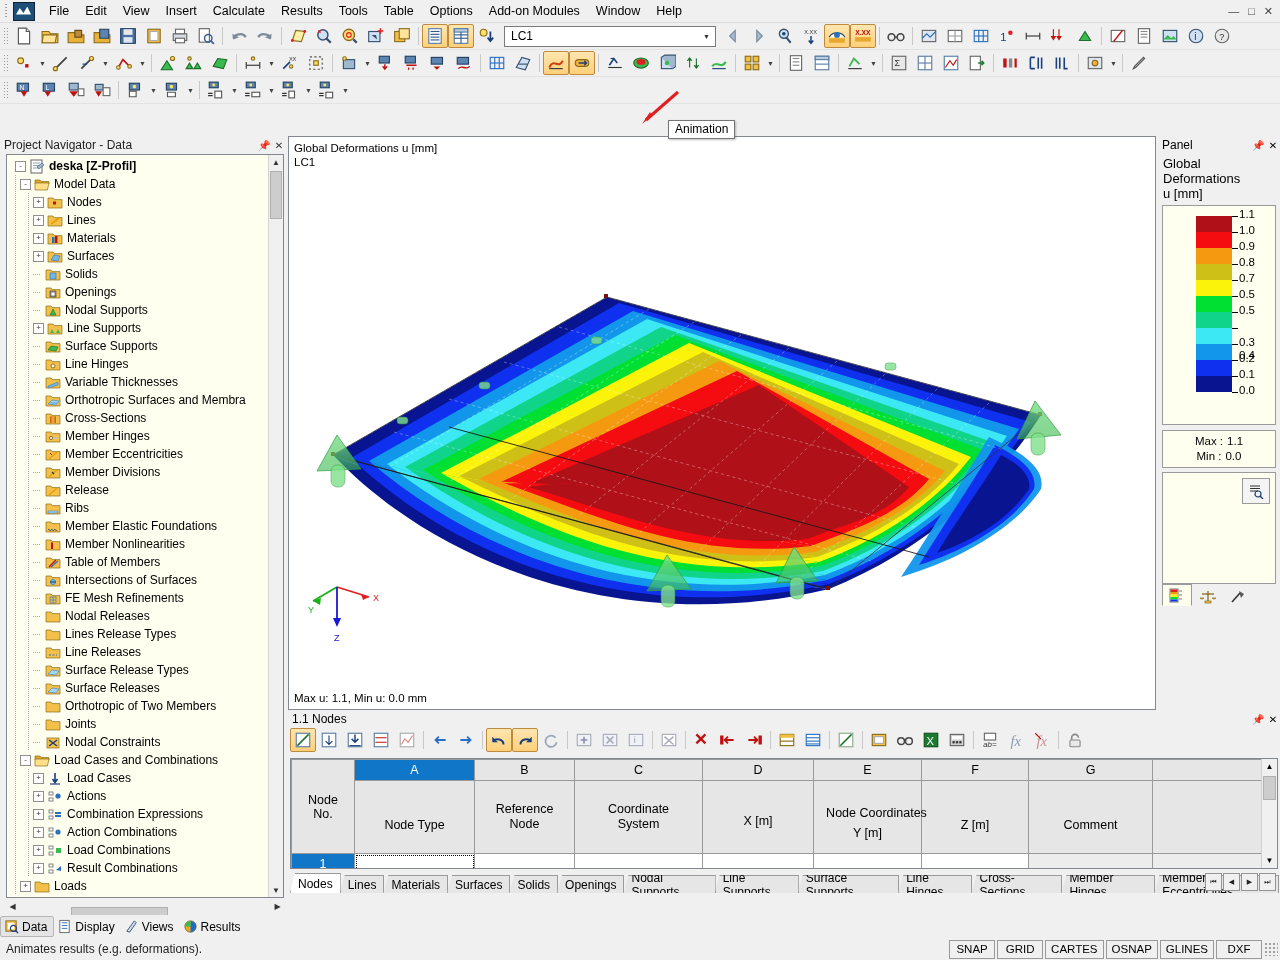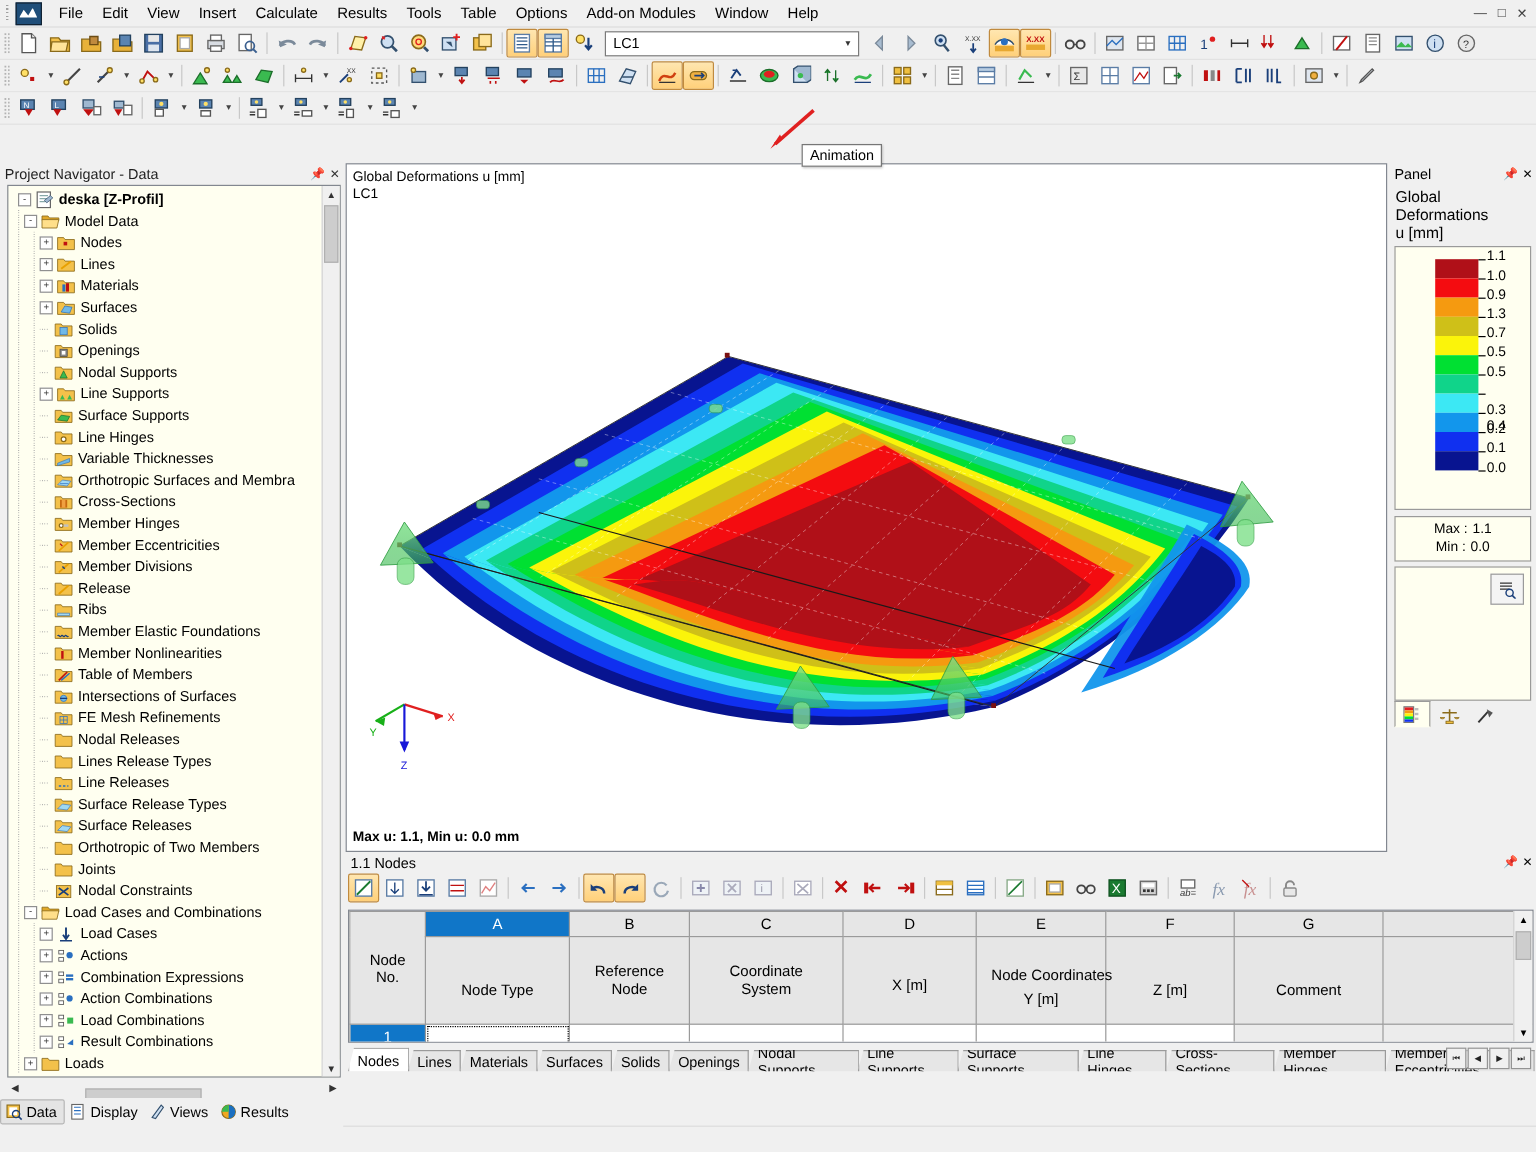--- a/index.html
+++ b/index.html
@@ -88,21 +88,21 @@
       background:#f0f0f0;}
   .vsb .thumb{position:absolute;left:1px;right:1px;top:16px;height:46px;background:#cdcdcd;border:1px solid #b0b0b0;}
   .hsb{height:14px;margin:1px 2px 2px 6px;background:#f0f0f0;position:relative;display:flex;align-items:center;}
   .hsb .btn{width:13px;height:13px;display:flex;align-items:center;justify-content:center;font-size:8px;color:#333;}
   .hsb .track{flex:1;position:relative;}
   .hsb .thumb{position:absolute;left:52px;top:1px;width:95px;height:11px;background:#cdcdcd;border:1px solid #b0b0b0;}
 
   
   .view{position:absolute;left:288px;top:0;right:124px;height:572px;background:#fff;border:1px solid #828790;}
   .view .lbl{position:absolute;left:5px;top:4px;font-size:11.5px;line-height:14px;color:#000;}
-  .view .maxmin{position:absolute;left:5px;bottom:5px;font-size:11.5px;color:#000;font-weight:bold;}
+  .view .maxmin{position:absolute;left:5px;bottom:5px;font-size:11.5px;color:#000;}
   .axes{position:absolute;left:18px;bottom:62px;width:90px;height:70px;}
 
   
   .panel{position:absolute;right:0;top:0;width:122px;bottom:240px;background:#f0f0f0;}
   .panel-head{height:18px;display:flex;align-items:center;padding-left:4px;font-size:12px;}
   .panel-head .sp{flex:1}
   .panel-head .hb{width:14px;height:14px;display:flex;align-items:center;justify-content:center;font-size:10px;}
   .panel-title{padding:2px 0 0 5px;font-size:13px;line-height:15px;}
   .legendbox{margin:4px 4px 0 4px;background:#fffff0;border:1px solid #9a9a9a;height:218px;position:relative;}
   .legendbox .grad{position:absolute;left:33px;top:10px;width:36px;}
@@ -1517,21 +1517,21 @@
             <div class="band" style="background: rgb(8, 20, 144);"></div>
           </div>
         <div id="gradlabels">
             <div class="tick" style="top: 10px;"></div>
             <div class="scalelbl" style="top: 2px;">1.1</div>
             <div class="tick" style="top: 26px;"></div>
             <div class="scalelbl" style="top: 18px;">1.0</div>
             <div class="tick" style="top: 42px;"></div>
             <div class="scalelbl" style="top: 34px;">0.9</div>
             <div class="tick" style="top: 58px;"></div>
-            <div class="scalelbl" style="top: 50px;">1.3</div>
+            <div class="scalelbl" style="top: 50px;">0.8</div>
             <div class="tick" style="top: 74px;"></div>
             <div class="scalelbl" style="top: 66px;">0.7</div>
             <div class="tick" style="top: 90px;"></div>
             <div class="scalelbl" style="top: 82px;">0.5</div>
             <div class="tick" style="top: 106px;"></div>
             <div class="scalelbl" style="top: 98px;">0.5</div>
             <div class="tick" style="top: 122px;"></div>
             <div class="scalelbl" style="top: 114px; margin-top: 29px;">0.4</div>
             <div class="tick" style="top: 138px;"></div>
             <div class="scalelbl" style="top: 130px;">0.3</div>
@@ -1939,20 +1939,31 @@
         <svg width="15" height="15" viewBox="0 0 16 16">
             <circle cx="8" cy="8" r="6" fill="#f0a820" stroke="#8a6a1a"></circle>
             <path d="M8 2a6 6 0 0 1 0 12z" fill="#1a6fc0"></path>
             <path d="M2 8a6 6 0 0 1 6-6v6z" fill="#3aba50"></path>
           </svg>
         <span>Results</span>
       </div>
     </div>
     <div class="bfill"></div>
 
+    <div class="status">
+      <div class="msg">Animates results (e.g. deformations).</div>
+      <div class="sp"></div>
+      <div class="sbtn">SNAP</div>
+      <div class="sbtn">GRID</div>
+      <div class="sbtn">CARTES</div>
+      <div class="sbtn">OSNAP</div>
+      <div class="sbtn">GLINES</div>
+      <div class="sbtn">DXF</div>
+      <div class="sgrip"></div>
+    </div>
   </div>
 
   <svg class="ttarrow" viewBox="0 0 46 36">
     <line x1="42" y1="2" x2="10" y2="30" stroke="#e02020" stroke-width="3"></line>
     <path d="M6,34 L16,26 L14,22 Z" fill="#e02020"></path>
   </svg>
   <div class="tooltip">Animation</div>
 
 </div>
 

